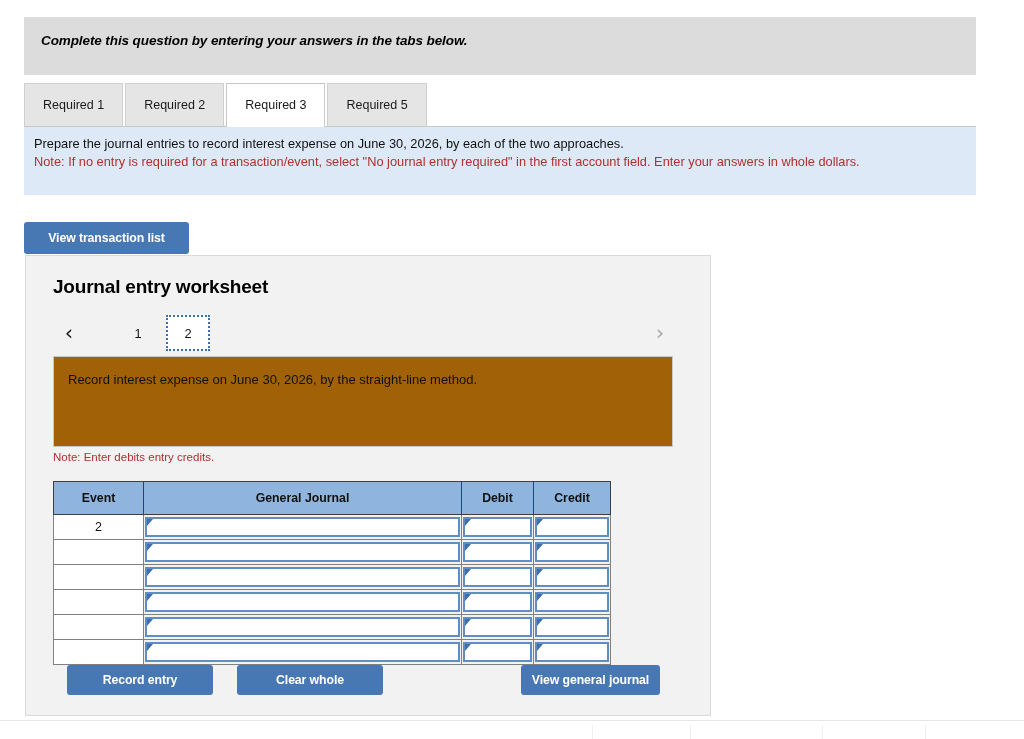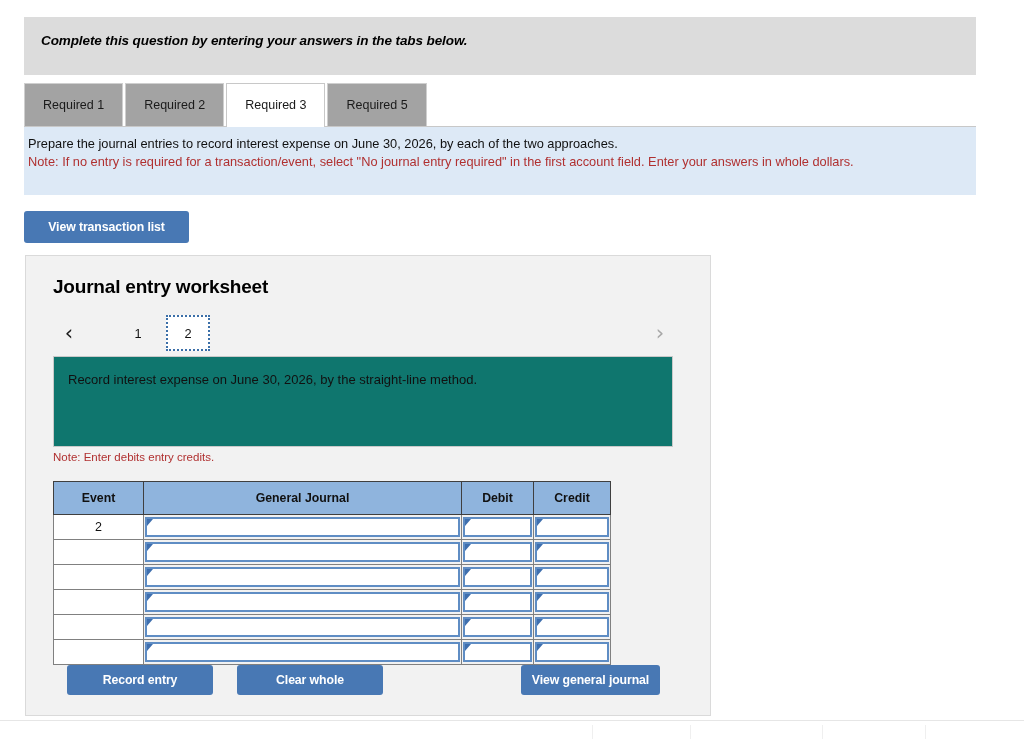--- a/index.html
+++ b/index.html
@@ -48,21 +48,21 @@
   }
   .tab {
     box-sizing: border-box;
     height: 43px;
     padding: 0 18px;
     display: flex;
     align-items: center;
     justify-content: center;
     font-size: 12.5px;
     color: #1a1a1a;
-    background: #a3a3a3;
+    background: #e5e5e5;
     border: 1px solid #cfcfcf;
     border-bottom: none;
     margin-right: 2px;
     position: relative;
     white-space: nowrap;
   }
   .tab.active {
     background: #ffffff;
     border-color: #c8c8c8;
     z-index: 3;
@@ -78,21 +78,21 @@
 
   
   .instruction-panel {
     position: absolute;
     left: 24px;
     top: 126px;
     width: 952px;
     height: 69px;
     background: #dde9f6;
     box-sizing: border-box;
-    padding: 8px 12px 0 4px;
+    padding: 8px 12px 0 10px;
     border-top: 1px solid #c8c8c8;
   }
   .instruction-line {
     font-size: 12.8px;
     color: #111111;
     line-height: 17.5px;
   }
   .instruction-note {
     font-size: 12.8px;
     color: #b03030;
@@ -110,21 +110,21 @@
     font-weight: bold;
     cursor: pointer;
     letter-spacing: -0.1px;
     display: inline-flex;
     align-items: center;
     justify-content: center;
   }
   .view-transaction-btn {
     position: absolute;
     left: 24px;
-    top: 211px;
+    top: 222px;
     width: 165px;
     height: 32px;
   }
 
   
   .worksheet-panel {
     position: absolute;
     left: 25px;
     top: 255px;
     width: 686px;
@@ -186,21 +186,21 @@
     border: 2px dotted #3b6fa8;
   }
 
   
   .description-box {
     position: absolute;
     left: 27px;
     top: 100px;
     width: 620px;
     height: 91px;
-    background: #0f766e;
+    background: #a16207;
     border: 1px solid #c9c9c9;
     box-sizing: border-box;
   }
   .description-text {
     position: absolute;
     left: 14px;
     top: 15px;
     font-size: 13px;
     color: #111111;
   }

